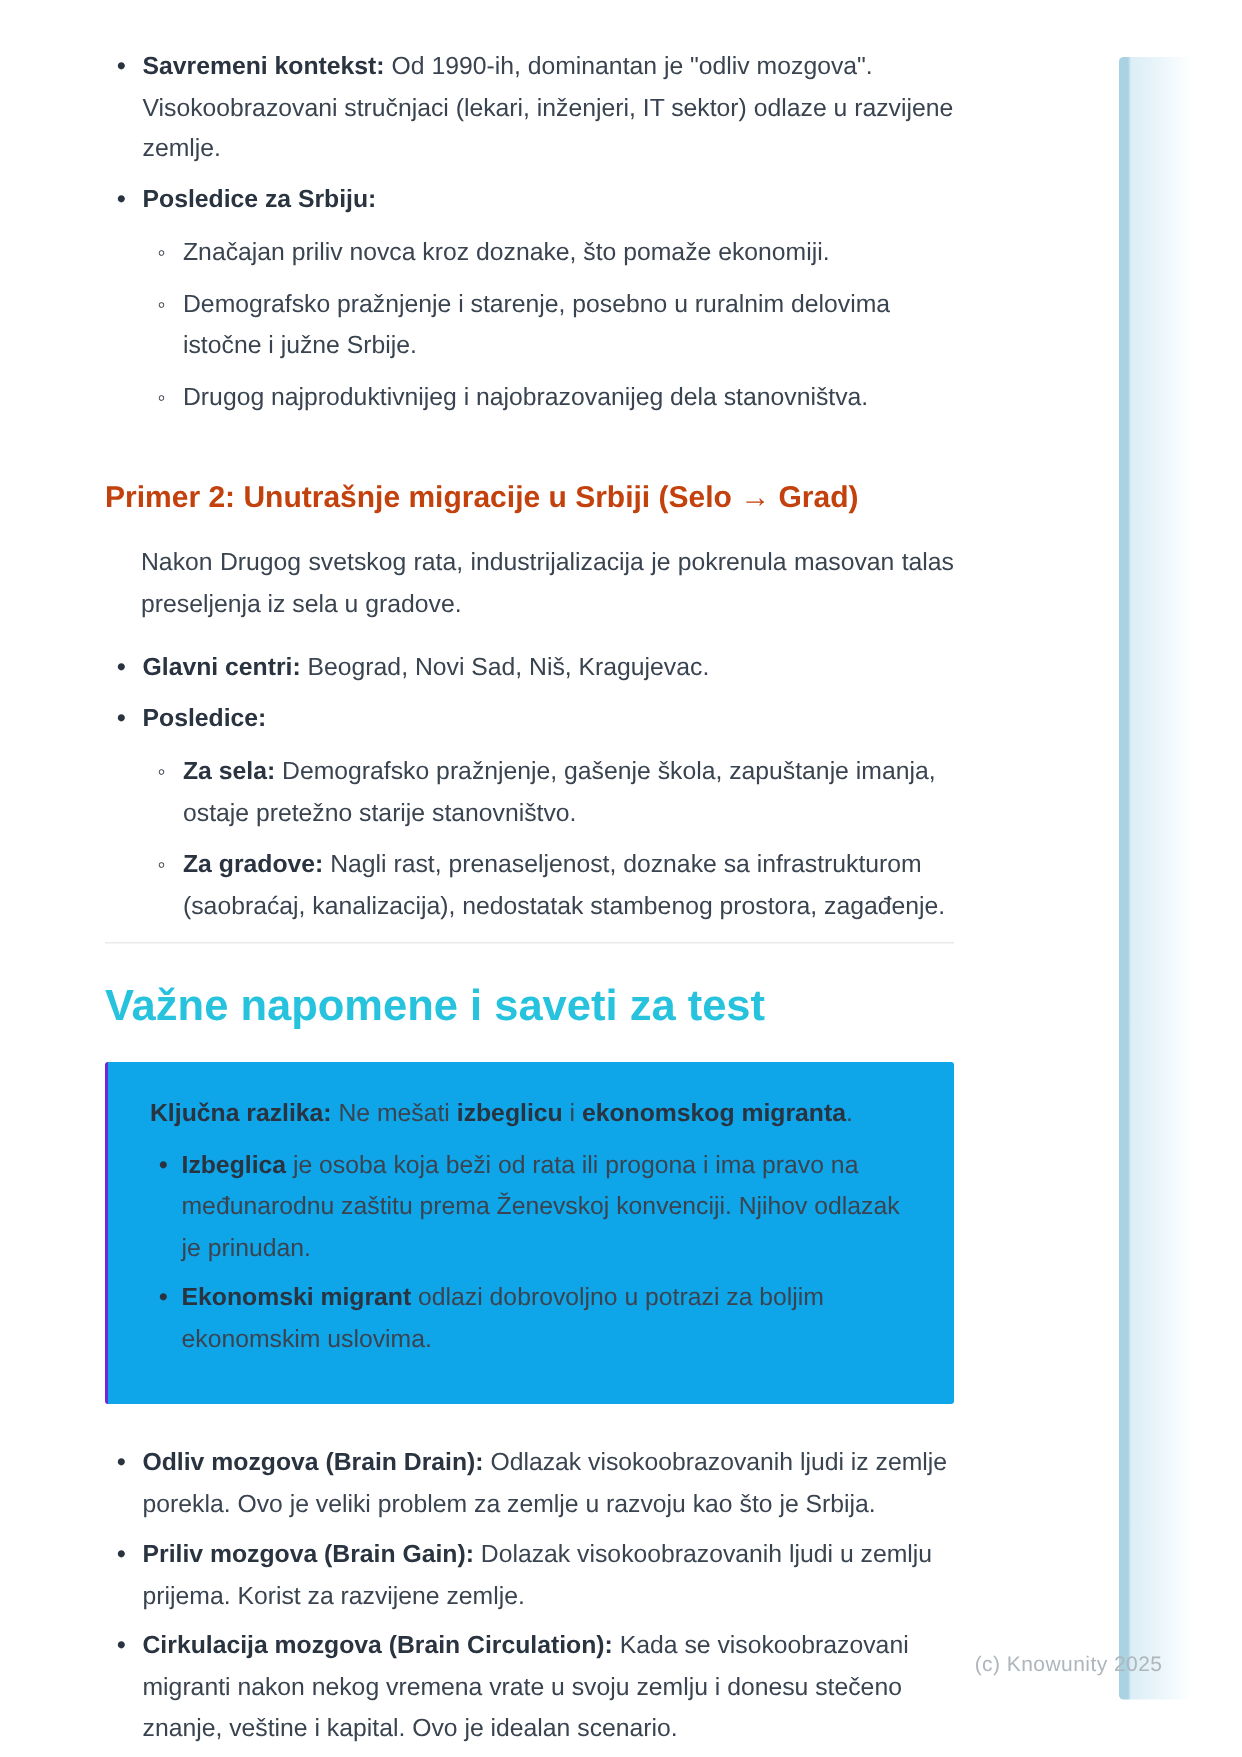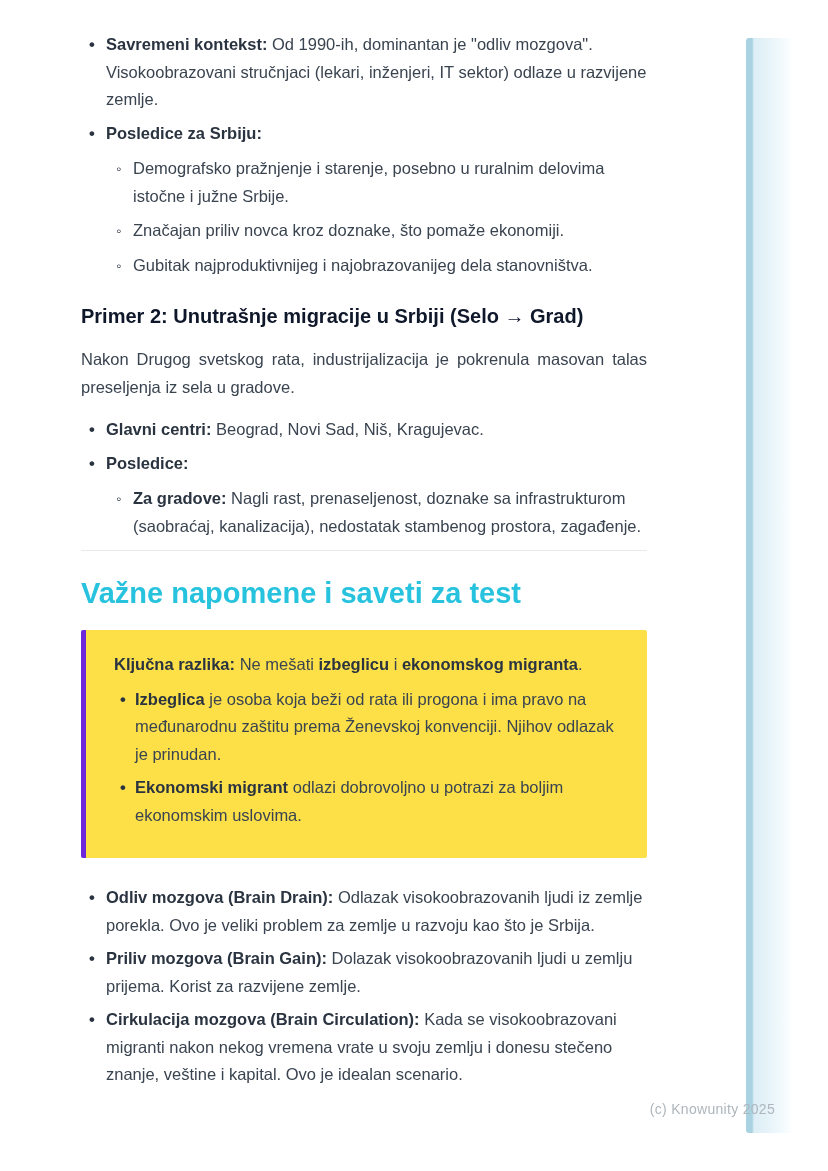--- a/index.html
+++ b/index.html
@@ -17,21 +17,21 @@
     width: 48px; height: 1095px;
     border-radius: 3px;
     background: linear-gradient(90deg,
       #a9d2e3 0px, #a9d2e3 6px,
       #ddeef6 8px, #e6f3f9 45%,
       #f7fcfe 85%, rgba(255,255,255,0) 100%);
     z-index: 1;
   }
   .content {
     position: absolute;
-    left: 81px; top: 31px;
+    left: 70px; top: 31px;
     width: 566px;
     z-index: 2;
     font-size: 16.5px;
     line-height: 27.5px;
   }
   b, .lead { color: #2a3340; font-weight: bold; }
   ul.l1 {
     list-style: none;
     padding-left: 25px;
     margin: 0;
@@ -48,47 +48,48 @@
     margin-top: 8px;
   }
   ul.l2 > li { position: relative; margin-bottom: 7px; }
   ul.l2 > li::before {
     content: "◦";
     position: absolute; left: -17px; top: 0;
     color: #2a3340;
     font-size: 15px;
   }
   h3.sec-heading {
-    color: #0f172a;
+    color: #c2410c;
     font-size: 20px;
     line-height: 26px;
     font-weight: bold;
-    margin-top: 24px;
+    margin-top: 40px;
     margin-bottom: 17px;
   }
   h2.big-heading {
     color: #27c3de;
     font-size: 29px;
     line-height: 31px;
     font-weight: bold;
     margin-top: 27px;
     margin-bottom: 21px;
   }
   p.para {
     text-align: justify;
     margin-bottom: 15px;
+    margin-left: 24px;
   }
   hr.divider {
     border: none;
     border-top: 1px solid #e9e9e9;
     margin-top: 10px;
   }
   .callout {
-    background: #fde047;
-    border-left: 5px solid #6d28d9;
+    background: #0ea5e9;
+    border-left: 2px solid #6d28d9;
     border-radius: 2px;
     padding: 21px 28px 23px 28px;
     margin-bottom: 26px;
   }
   .callout .intro { margin-bottom: 7px; }
   .callout ul.l1 { padding-left: 21px; }
   .callout ul.l1 > li::before { left: -15px; }
   .footer-credit {
     position: absolute;
     top: 1101px;
@@ -106,37 +107,40 @@
 
 <div class="content">
 
   <ul class="l1">
     <li>
       <span class="lead">Savremeni kontekst:</span><span> Od 1990-ih, dominantan je "odliv mozgova". Visokoobrazovani stručnjaci (lekari, inženjeri, IT sektor) odlaze u razvijene zemlje.</span>
     </li>
     <li>
       <span class="lead">Posledice za Srbiju:</span>
       <ul class="l2">
+        <li><span>Značajan priliv novca kroz doznake, što pomaže ekonomiji.</span></li>
         <li><span>Demografsko pražnjenje i starenje, posebno u ruralnim delovima istočne i južne Srbije.</span></li>
-        <li><span>Značajan priliv novca kroz doznake, što pomaže ekonomiji.</span></li>
-        <li><span>Gubitak najproduktivnijeg i najobrazovanijeg dela stanovništva.</span></li>
+        <li><span>Drugog najproduktivnijeg i najobrazovanijeg dela stanovništva.</span></li>
       </ul>
     </li>
   </ul>
 
   <h3 class="sec-heading">Primer 2: Unutrašnje migracije u Srbiji (Selo → Grad)</h3>
   <p class="para">Nakon Drugog svetskog rata, industrijalizacija je pokrenula masovan talas preseljenja iz sela u gradove.</p>
 
   <ul class="l1">
     <li>
       <span class="lead">Glavni centri:</span><span> Beograd, Novi Sad, Niš, Kragujevac.</span>
     </li>
     <li>
       <span class="lead">Posledice:</span>
       <ul class="l2">
+        <li>
+          <span class="lead">Za sela:</span><span> Demografsko pražnjenje, gašenje škola, zapuštanje imanja, ostaje pretežno starije stanovništvo.</span>
+        </li>
         <li>
           <span class="lead">Za gradove:</span><span> Nagli rast, prenaseljenost, doznake sa infrastrukturom (saobraćaj, kanalizacija), nedostatak stambenog prostora, zagađenje.</span>
         </li>
       </ul>
     </li>
   </ul>
 
   <hr class="divider">
 
   <h2 class="big-heading">Važne napomene i saveti za test</h2>

